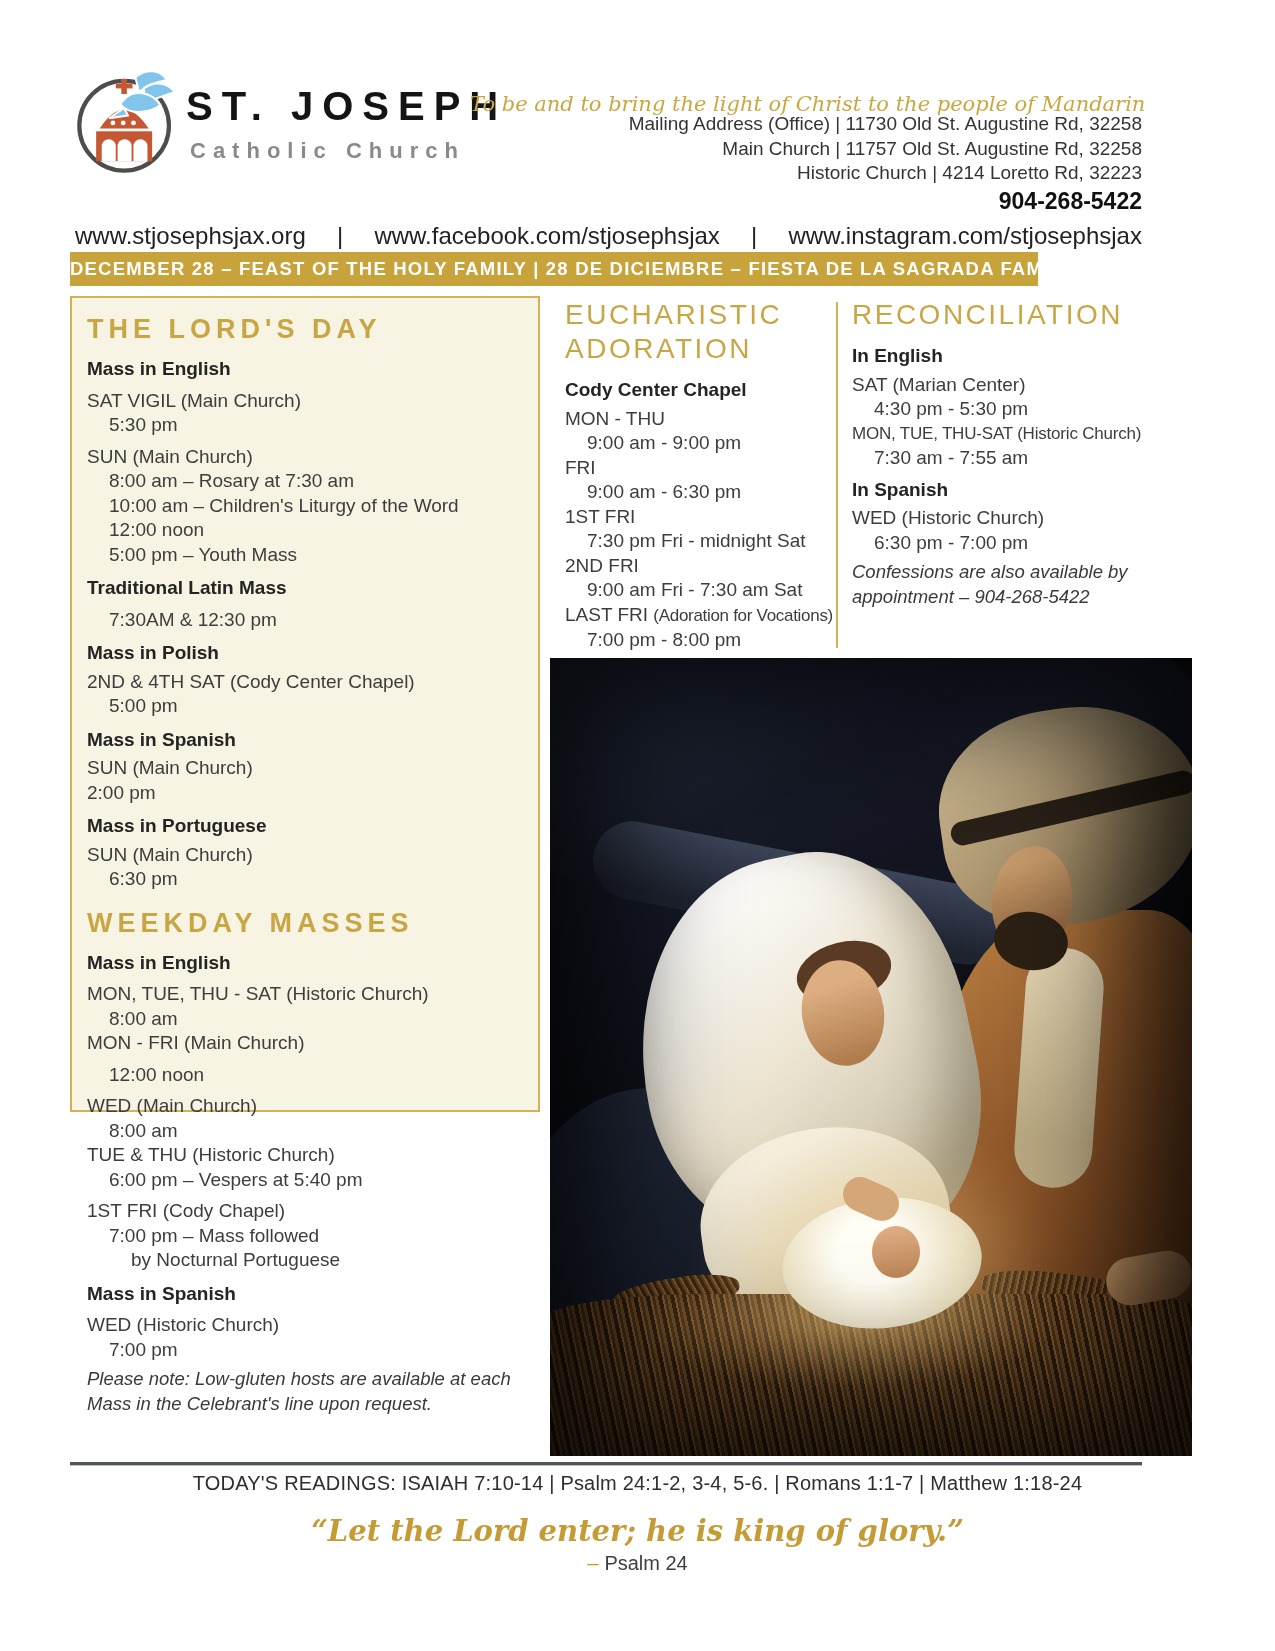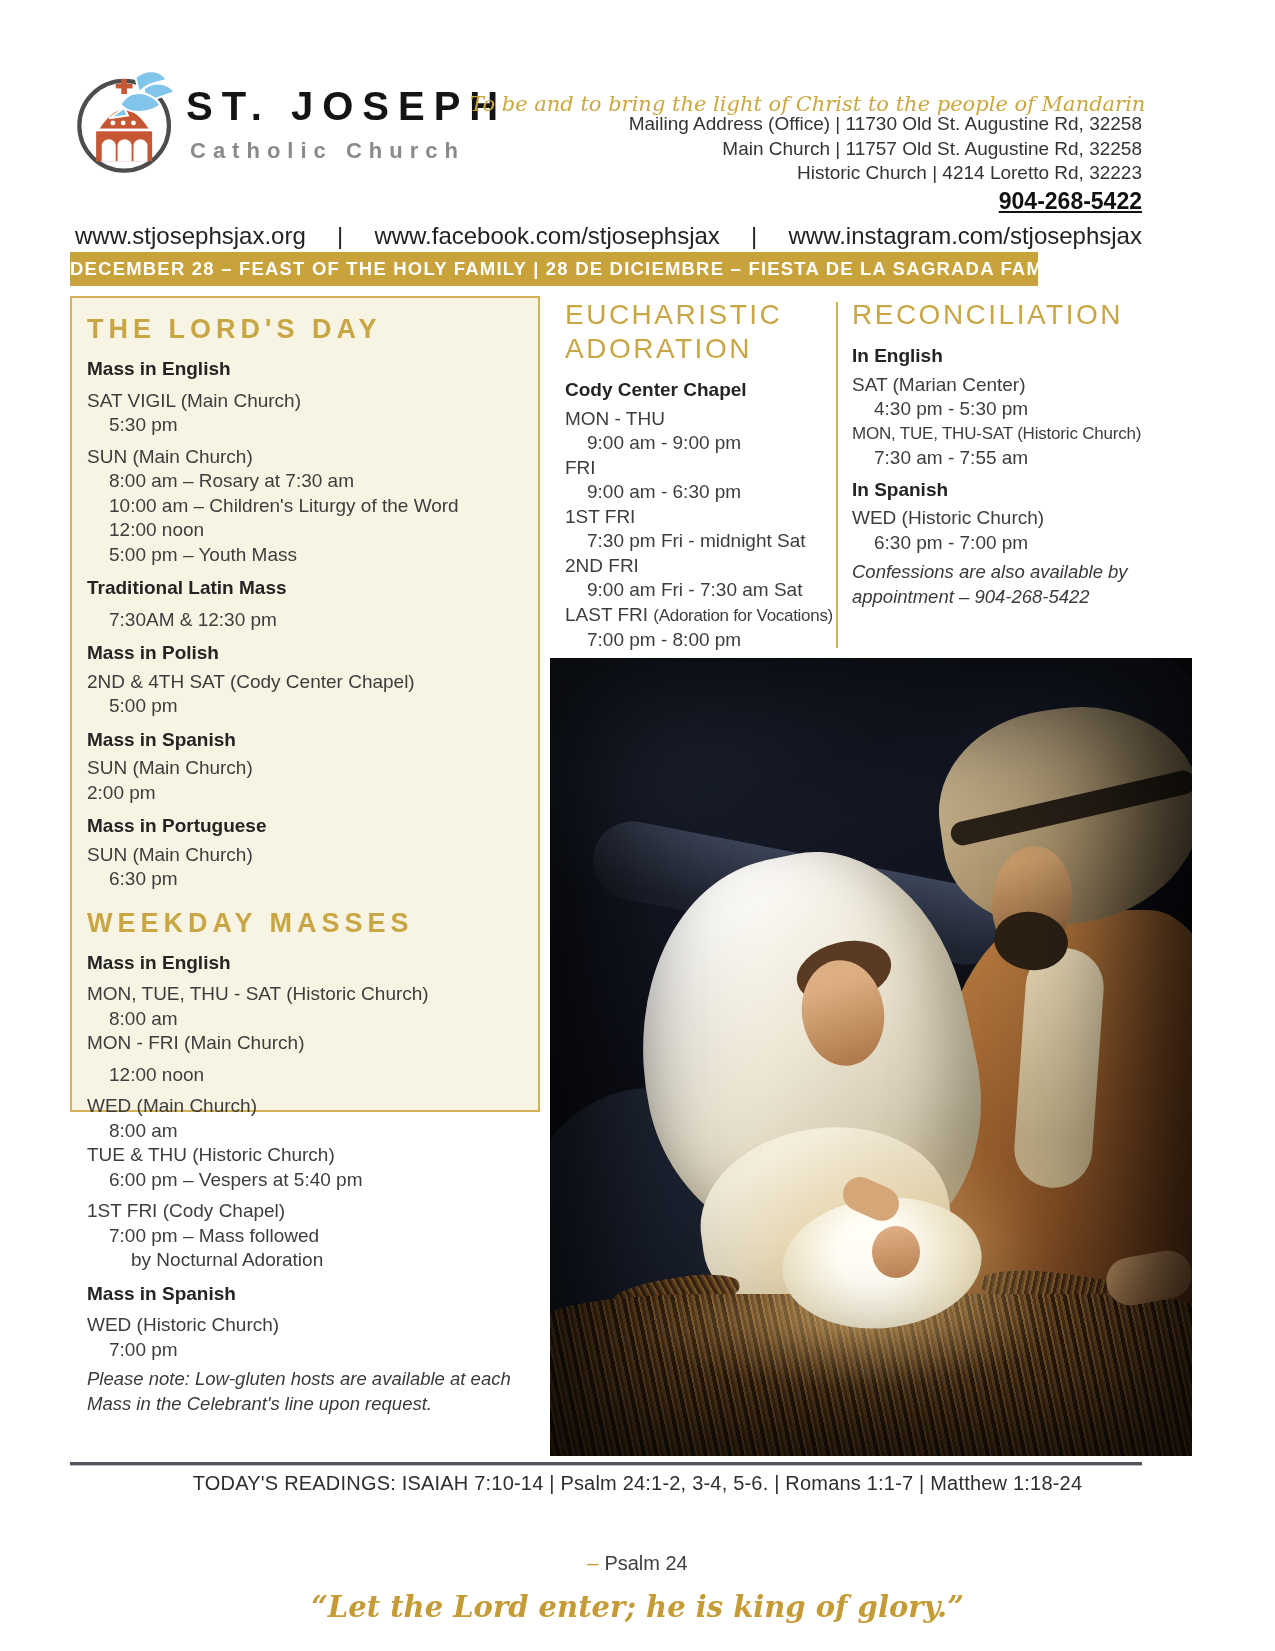--- a/index.html
+++ b/index.html
@@ -10,21 +10,21 @@
   
   .church-name{left:186px;top:84px;font-size:40px;font-weight:bold;color:#141414;
                letter-spacing:9px;white-space:nowrap;}
   .church-type{left:190px;top:138px;font-size:22px;color:#8a8a8a;letter-spacing:7px;white-space:nowrap;font-weight:bold;}
   .tagline{left:470px;top:92px;width:672px;text-align:right;
            font-family:"DejaVu Serif",serif;font-style:italic;
            font-size:21px;color:#CBA73F;white-space:nowrap;}
   .addresses{left:560px;top:112px;width:582px;text-align:right;
              font-size:19px;line-height:24.5px;color:#343434;}
   .phone{left:842px;top:188px;width:300px;text-align:right;
-         font-size:23px;font-weight:bold;color:#111;text-decoration:underline;}
+         font-size:23px;font-weight:bold;color:#111;}
   .websites{left:75px;top:222px;width:1067px;display:flex;justify-content:space-between;
             font-size:24px;color:#222;}
   .websites .sep{color:#222;padding:0 6px;}
   .banner{left:70px;top:252px;width:968px;height:34px;background:#C8A23A;
           color:#fff;font-size:18.5px;font-weight:bold;letter-spacing:1.2px;
           text-align:center;line-height:34px;white-space:nowrap;}
 
   
   .col-left{left:70px;top:296px;width:470px;height:816px;background:#F8F4E3;
             border:2px solid #D3B156;box-sizing:border-box;padding:12px 8px 0 15px;}
@@ -110,21 +110,21 @@
   .nv-tuft2{left:430px;top:616px;width:170px;height:38px;transform:rotate(7deg);border-radius:45%;
             background:repeating-linear-gradient(95deg,#5a3c1e 0 2px,#7d5628 2px 4px,#3a2512 4px 7px);}
   .nv-vignette{left:0;top:0;width:100%;height:100%;
                box-shadow:inset 0 0 130px 55px rgba(0,0,0,0.82);}
 
   
   .divider-h{left:70px;top:1462px;width:1072px;height:3px;background:#51565c;
              border-bottom:1px solid #b9bcc0;}
   .readings{left:0;top:1472px;width:1275px;text-align:center;font-size:20px;
             color:#2e2e2e;letter-spacing:0.2px;}
-  .quote{left:0;top:1590px;width:1275px;text-align:center;
+  .quote{left:0;top:1514px;width:1275px;text-align:center;
          font-family:"DejaVu Serif",serif;font-style:italic;font-weight:bold;
          font-size:29px;color:#C59B36;}
   .attribution{left:0;top:1552px;width:1275px;text-align:center;font-size:20px;color:#3f3f3f;}
   .attribution .dash{color:#C59B36;padding-right:6px;}
 </style>
 </head>
 <body>
 
 <div class="abs" style="left:70px;top:64px;width:112px;height:116px;">
   <svg viewBox="0 0 120 120" width="112" height="116">
@@ -200,21 +200,21 @@
   <div class="ln gap">MON, TUE, THU - SAT (Historic Church)</div>
   <div class="ln i1">8:00 am</div>
   <div class="ln">MON - FRI (Main Church)</div>
   <div class="ln i1 gap">12:00 noon</div>
   <div class="ln gap">WED (Main Church)</div>
   <div class="ln i1">8:00 am</div>
   <div class="ln">TUE &amp; THU (Historic Church)</div>
   <div class="ln i1">6:00 pm – Vespers at 5:40 pm</div>
   <div class="ln gap">1ST FRI (Cody Chapel)</div>
   <div class="ln i1">7:00 pm – Mass followed</div>
-  <div class="ln i2">by Nocturnal Adoration</div>
+  <div class="ln i2">by Nocturnal Portuguese</div>
   <div class="ln b">Mass in Spanish</div>
   <div class="ln gap">WED (Historic Church)</div>
   <div class="ln i1">7:00 pm</div>
 
   <div class="note">Please note: Low-gluten hosts are available at each Mass in the Celebrant's line upon request.</div>
 </div>
 
 <div class="abs col-mid">
   <div class="sec-title-light">
     <div>EUCHARISTIC</div>

